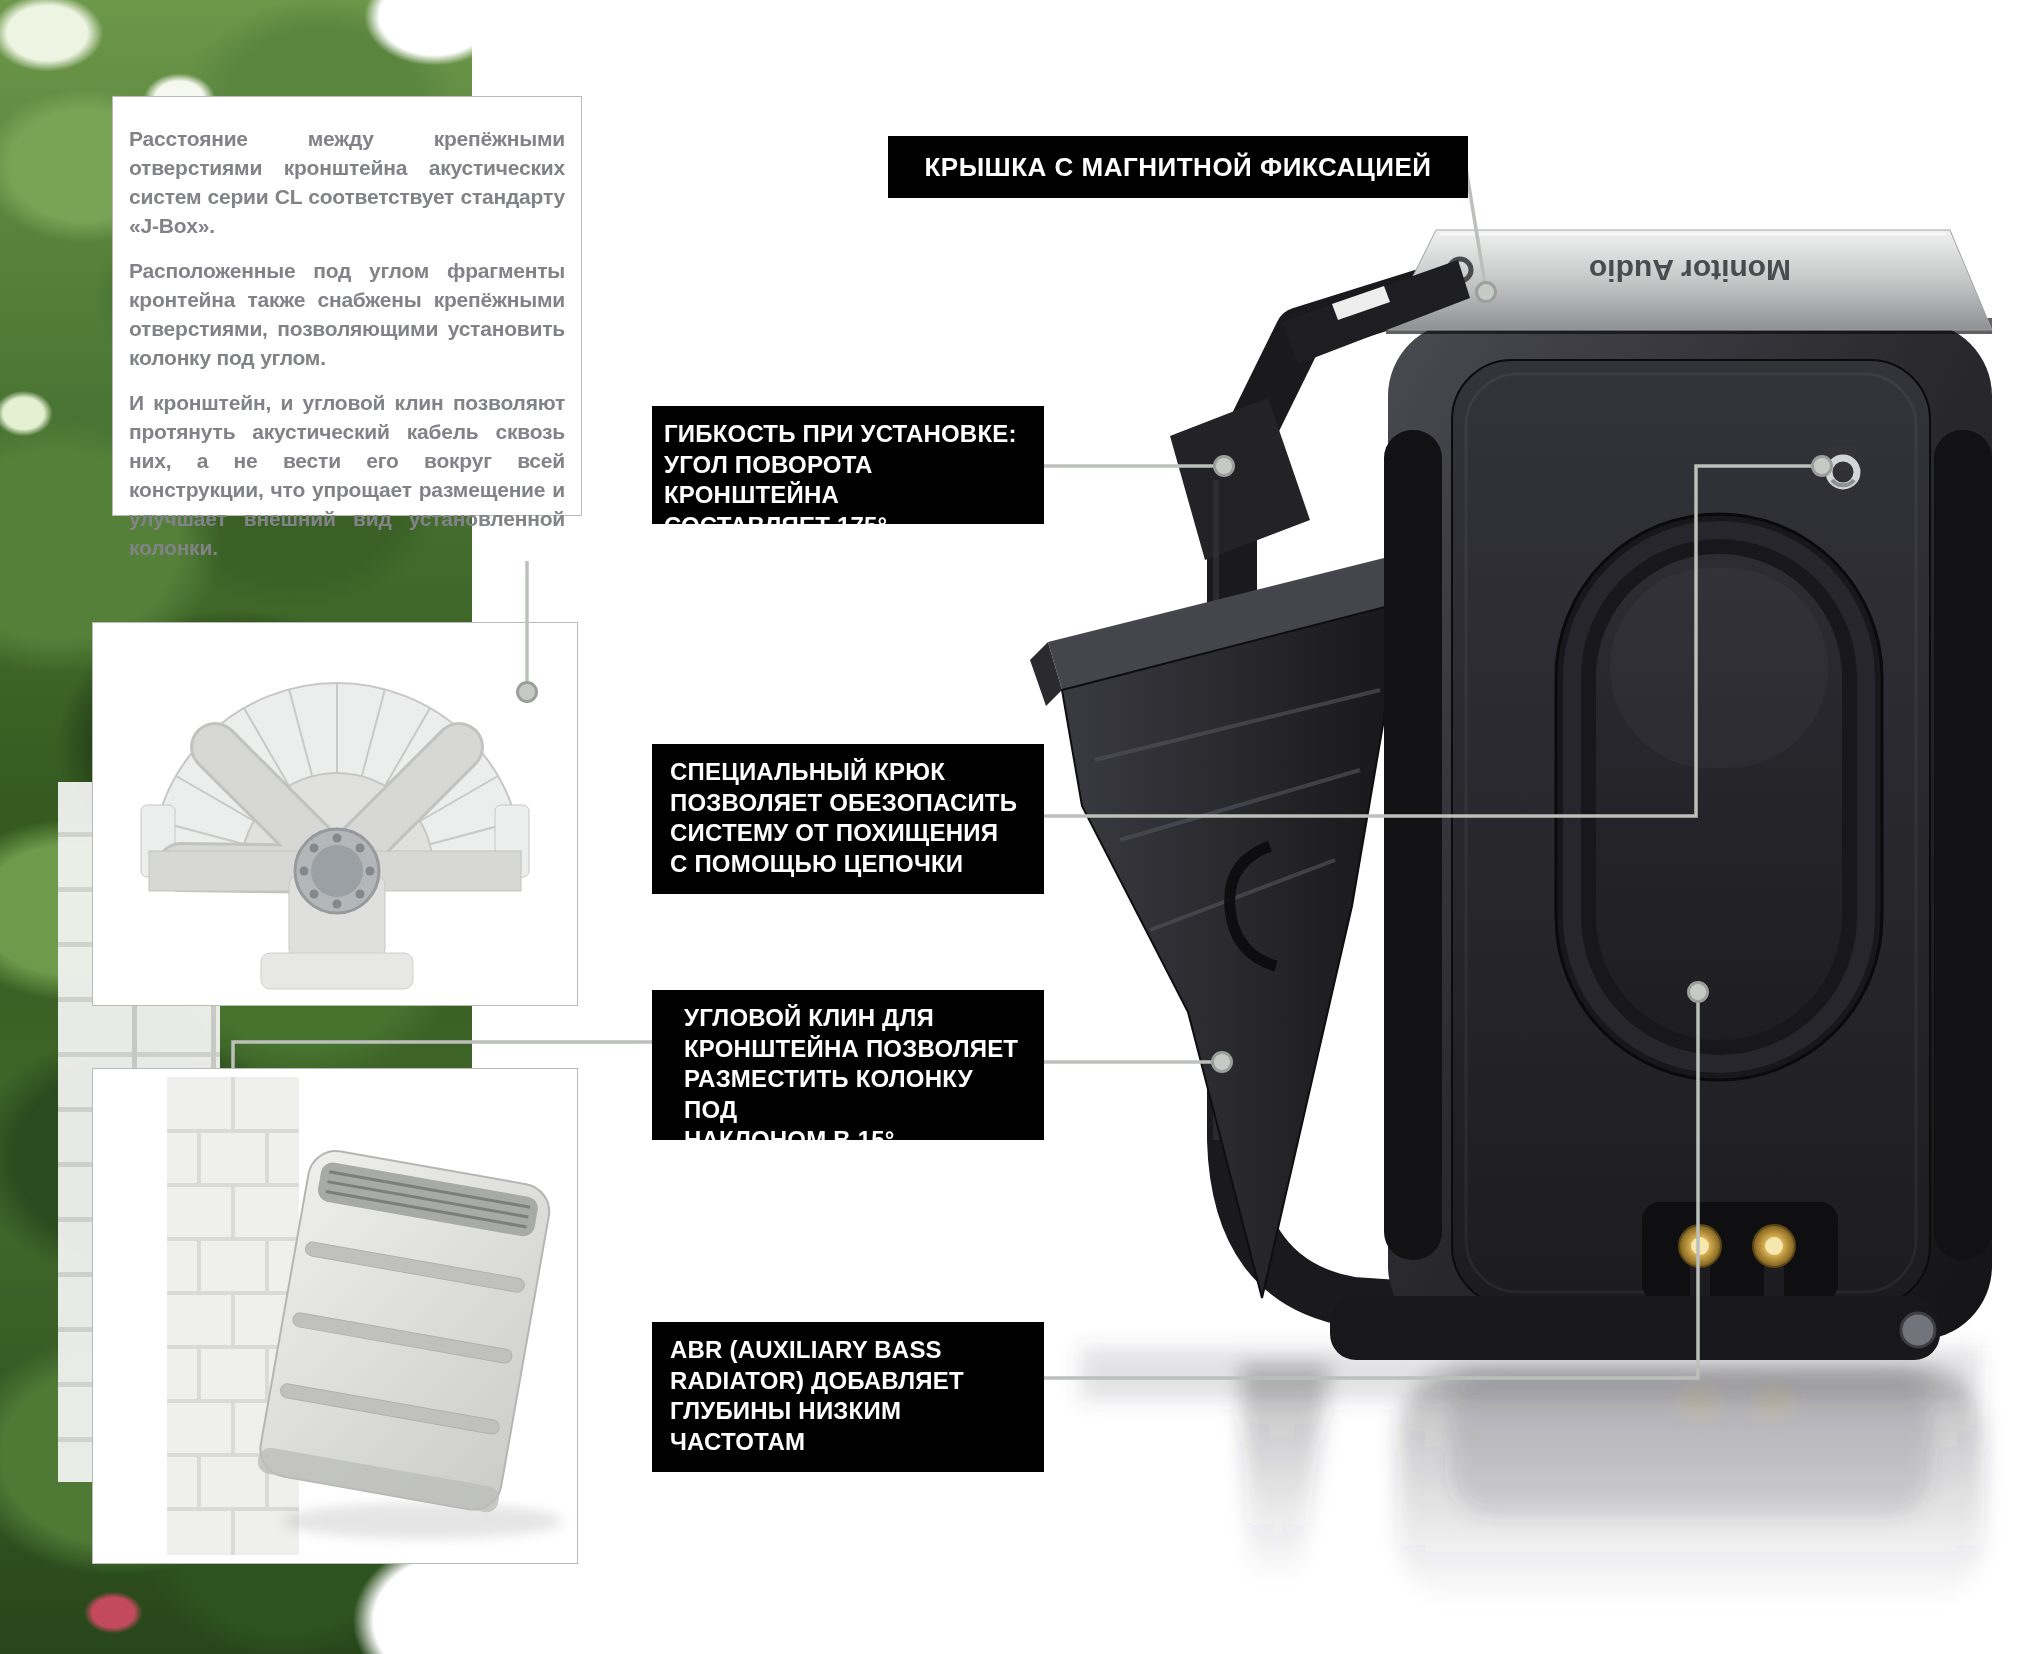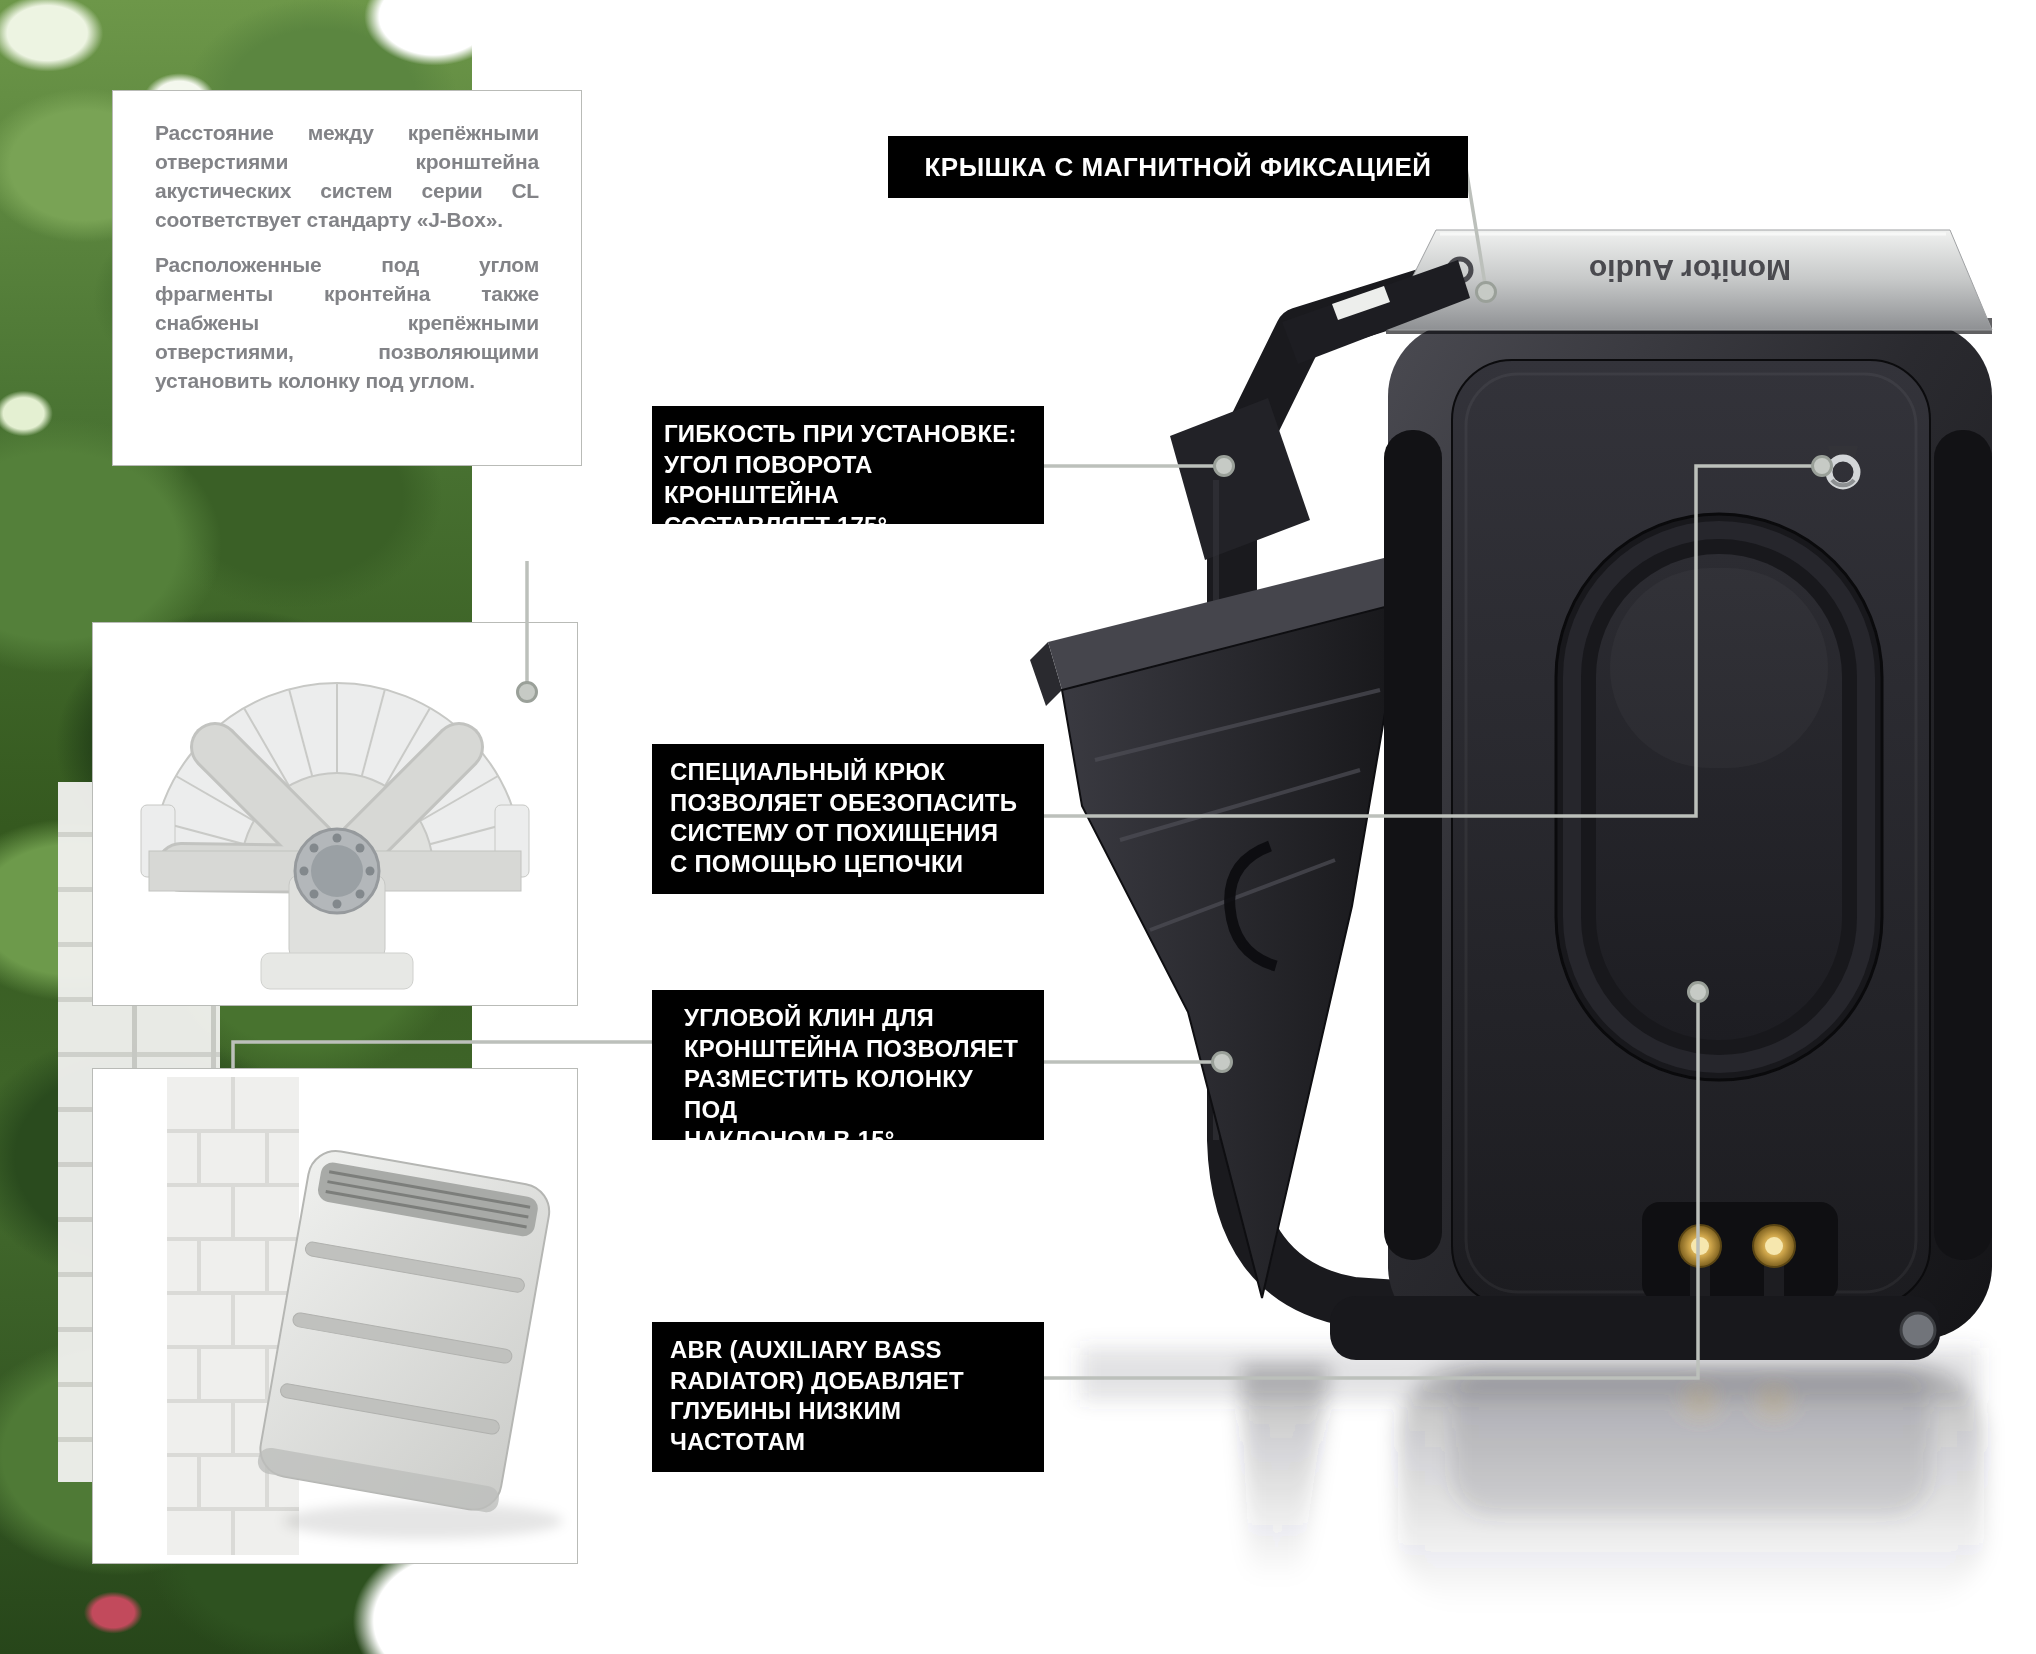--- a/index.html
+++ b/index.html
@@ -31,21 +31,21 @@
   
   .brick{position:absolute;left:58px;top:782px;width:162px;height:700px;z-index:1;opacity:.95;
     background:
       repeating-linear-gradient(90deg, rgba(207,207,204,0) 0 74px, #cfcfcc 74px 79px),
       repeating-linear-gradient(180deg, #f2f2f0 0 50px, #d7d7d4 50px 55px);
   }
 
   .productsvg{position:absolute;inset:0;width:100%;height:100%;z-index:2;}
 
   .panel{position:absolute;background:#ffffff;border:1px solid #b9bbb7;box-sizing:border-box;z-index:3;}
-  .info{left:112px;top:90px;width:470px;height:376px;padding:28px 42px;}
+  .info{left:112px;top:96px;width:470px;height:420px;padding:28px 16px;}
   .info p{margin:0 0 16px;font-size:21px;font-weight:bold;color:#828387;text-align:justify;line-height:1.38;letter-spacing:-0.2px;}
   .box-bracket{left:92px;top:622px;width:486px;height:384px;}
   .box-wall{left:92px;top:1068px;width:486px;height:496px;}
   .panel > svg{position:absolute;inset:0;width:100%;height:100%;}
 
   .overlay{position:absolute;inset:0;width:100%;height:100%;z-index:4;pointer-events:none;}
 
   .callout{position:absolute;z-index:5;background:#000000;color:#ffffff;font-weight:bold;white-space:pre-line;box-sizing:border-box;}
   .callout.block{padding:13px 18px;font-size:24px;line-height:30.5px;letter-spacing:.2px;}
   #c-lid{left:888px;top:136px;width:580px;height:62px;display:flex;align-items:center;justify-content:center;font-size:26px;letter-spacing:.5px;}
@@ -170,20 +170,21 @@
 
     <g>
       <rect x="1330" y="1296" width="610" height="64" rx="26" fill="#18181c"></rect>
       <circle cx="1918" cy="1330" r="17" fill="#71747a" stroke="#3c3e42" stroke-width="3"></circle>
     </g>
   </svg>
 
   <div class="panel info">
     <p>Расстояние между крепёжными отверстиями кронштейна акустических систем серии CL соответствует стандарту «J-Box».</p>
     <p>Расположенные под углом фрагменты кронтейна также снабжены крепёжными отверстиями, позволяющими установить колонку под углом.</p>
+    <p>И кронштейн, и угловой клин позволяют протянуть акустический кабель сквозь них, а не вести его вокруг всей конструкции, что упрощает размещение и улучшает внешний вид установленной колонки.</p>
   </div>
 
   <div class="panel box-bracket">
     <svg viewBox="0 0 484 382">
       <path d="M58,246 A186,186 0 0 1 430,246 Z" fill="#eceded" stroke="#c7c8c5" stroke-width="2"></path>
       <g stroke="#c9cac7" stroke-width="2">
         <line x1="244" y1="246" x2="64" y2="198"></line>
           <line x1="244" y1="246" x2="83" y2="153"></line>
         <line x1="244" y1="246" x2="112" y2="114"></line>
           <line x1="244" y1="246" x2="151" y2="85"></line>

